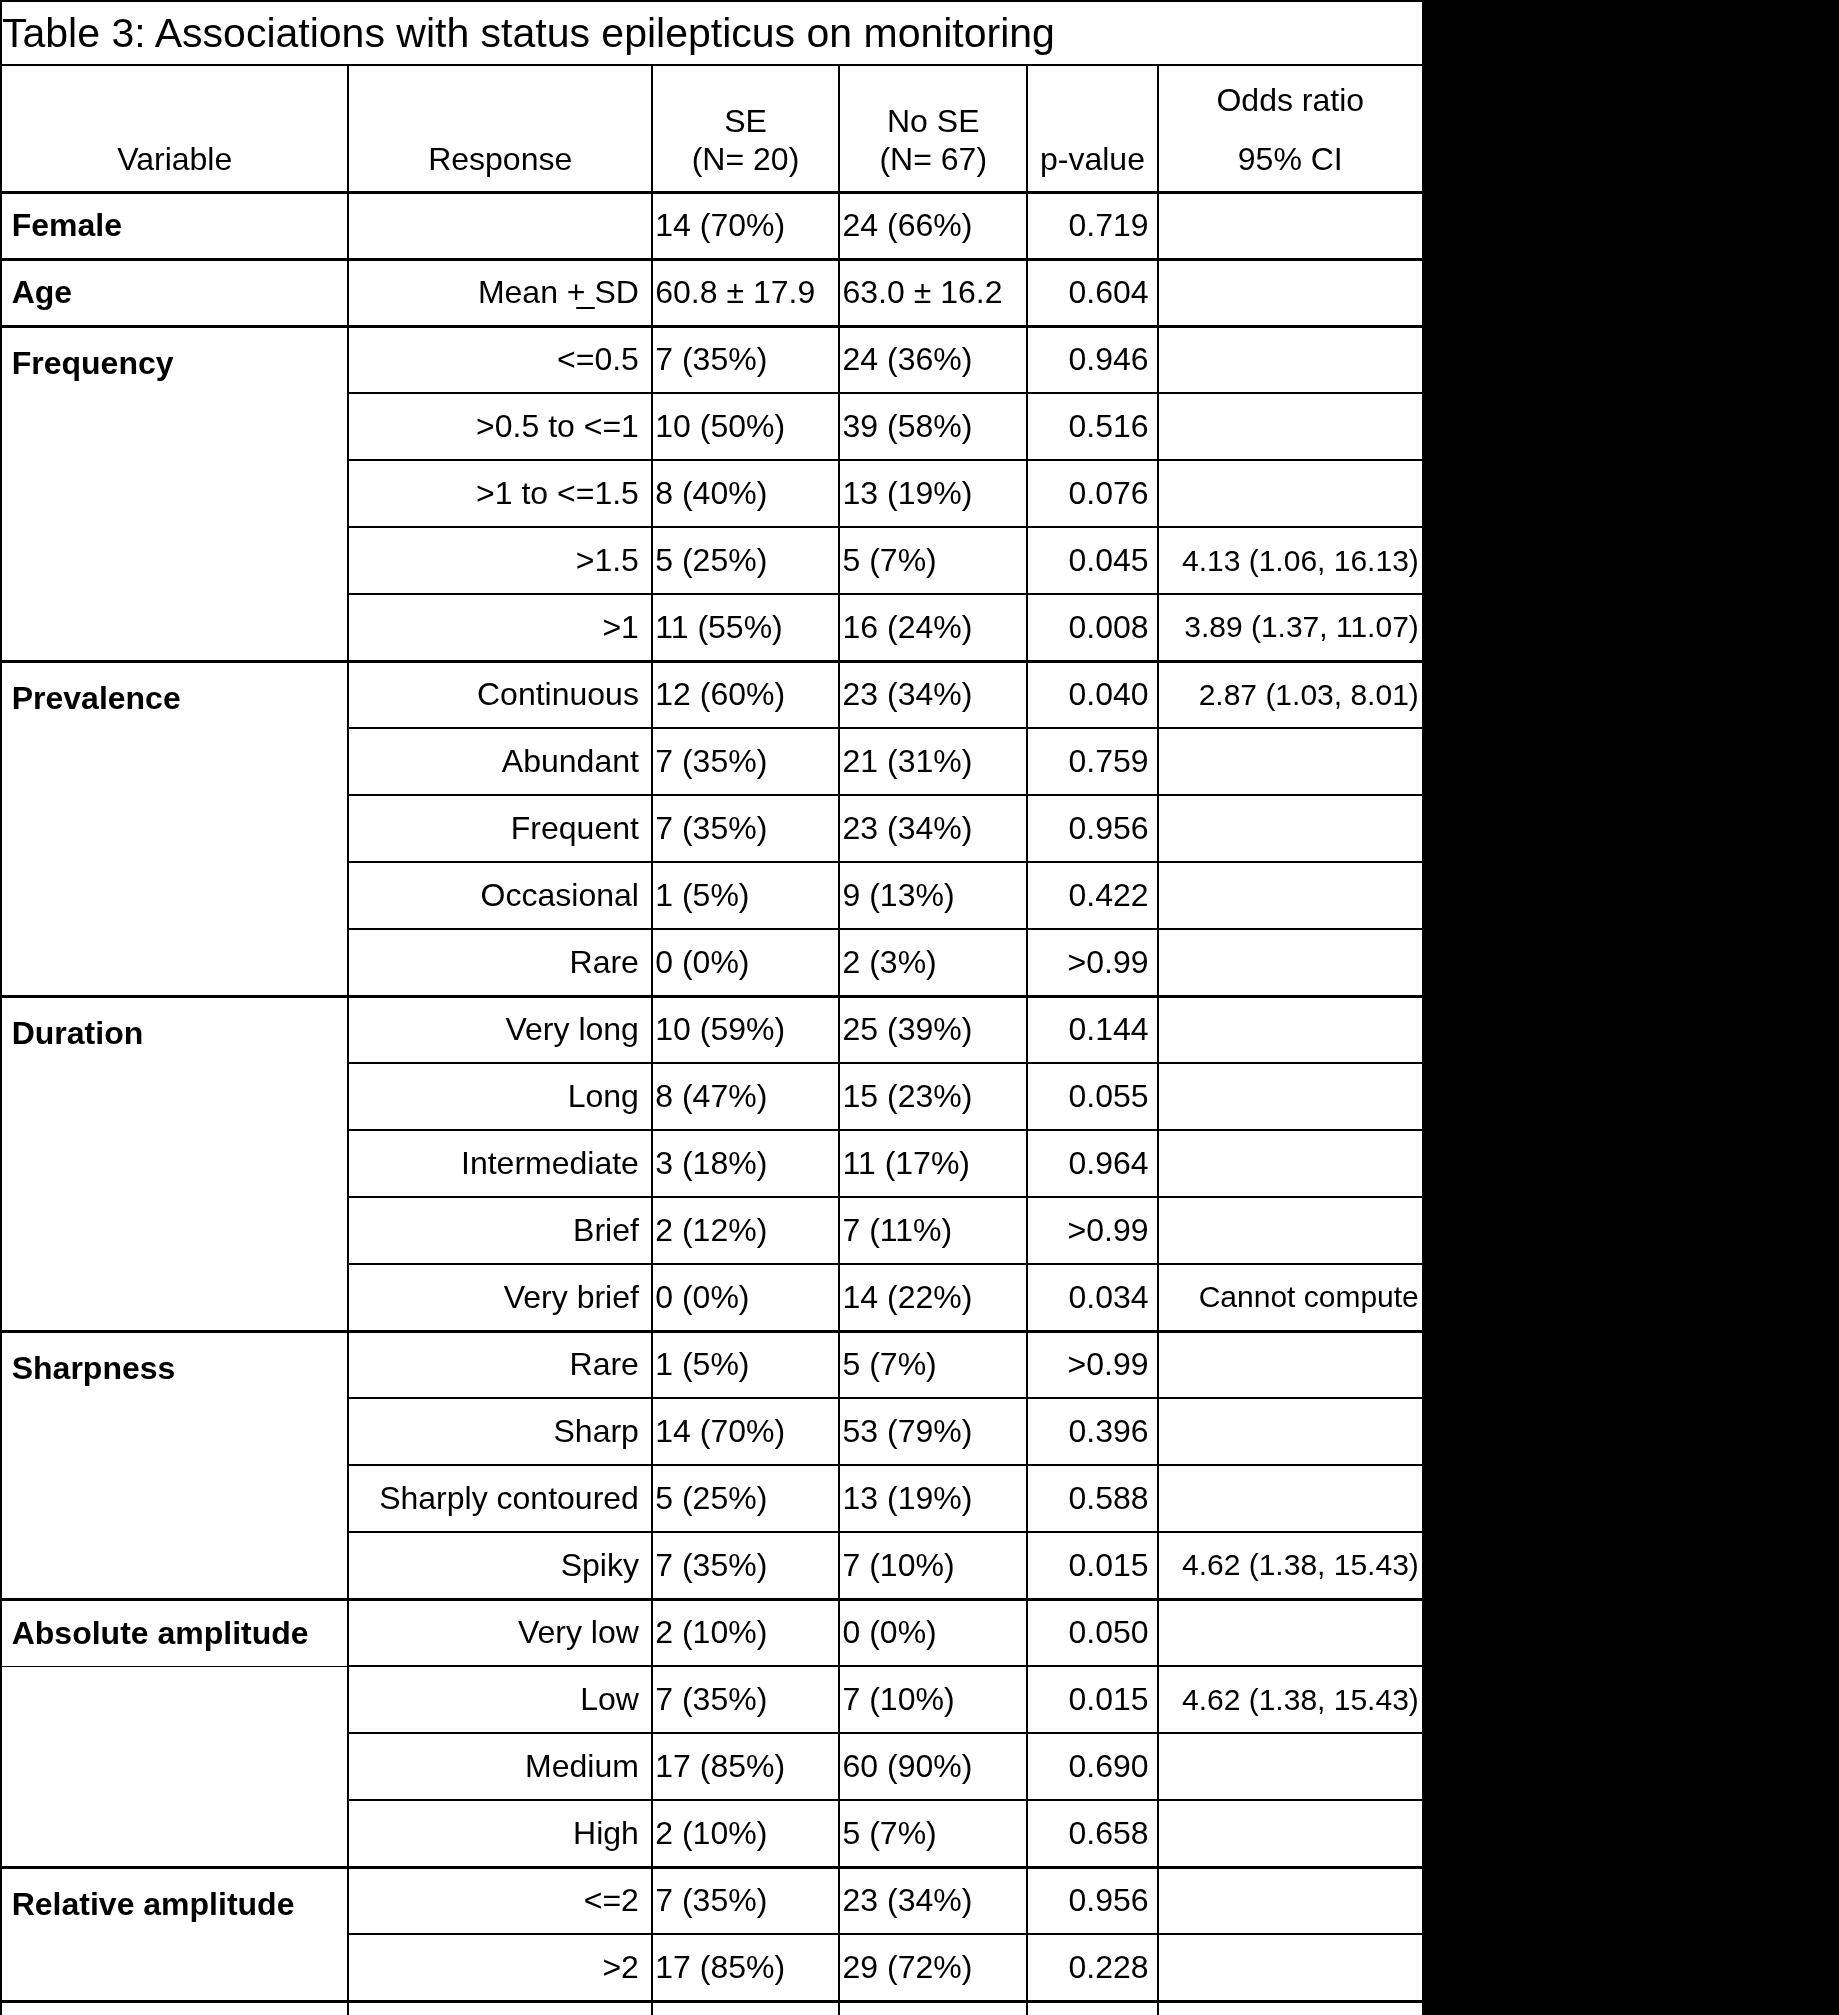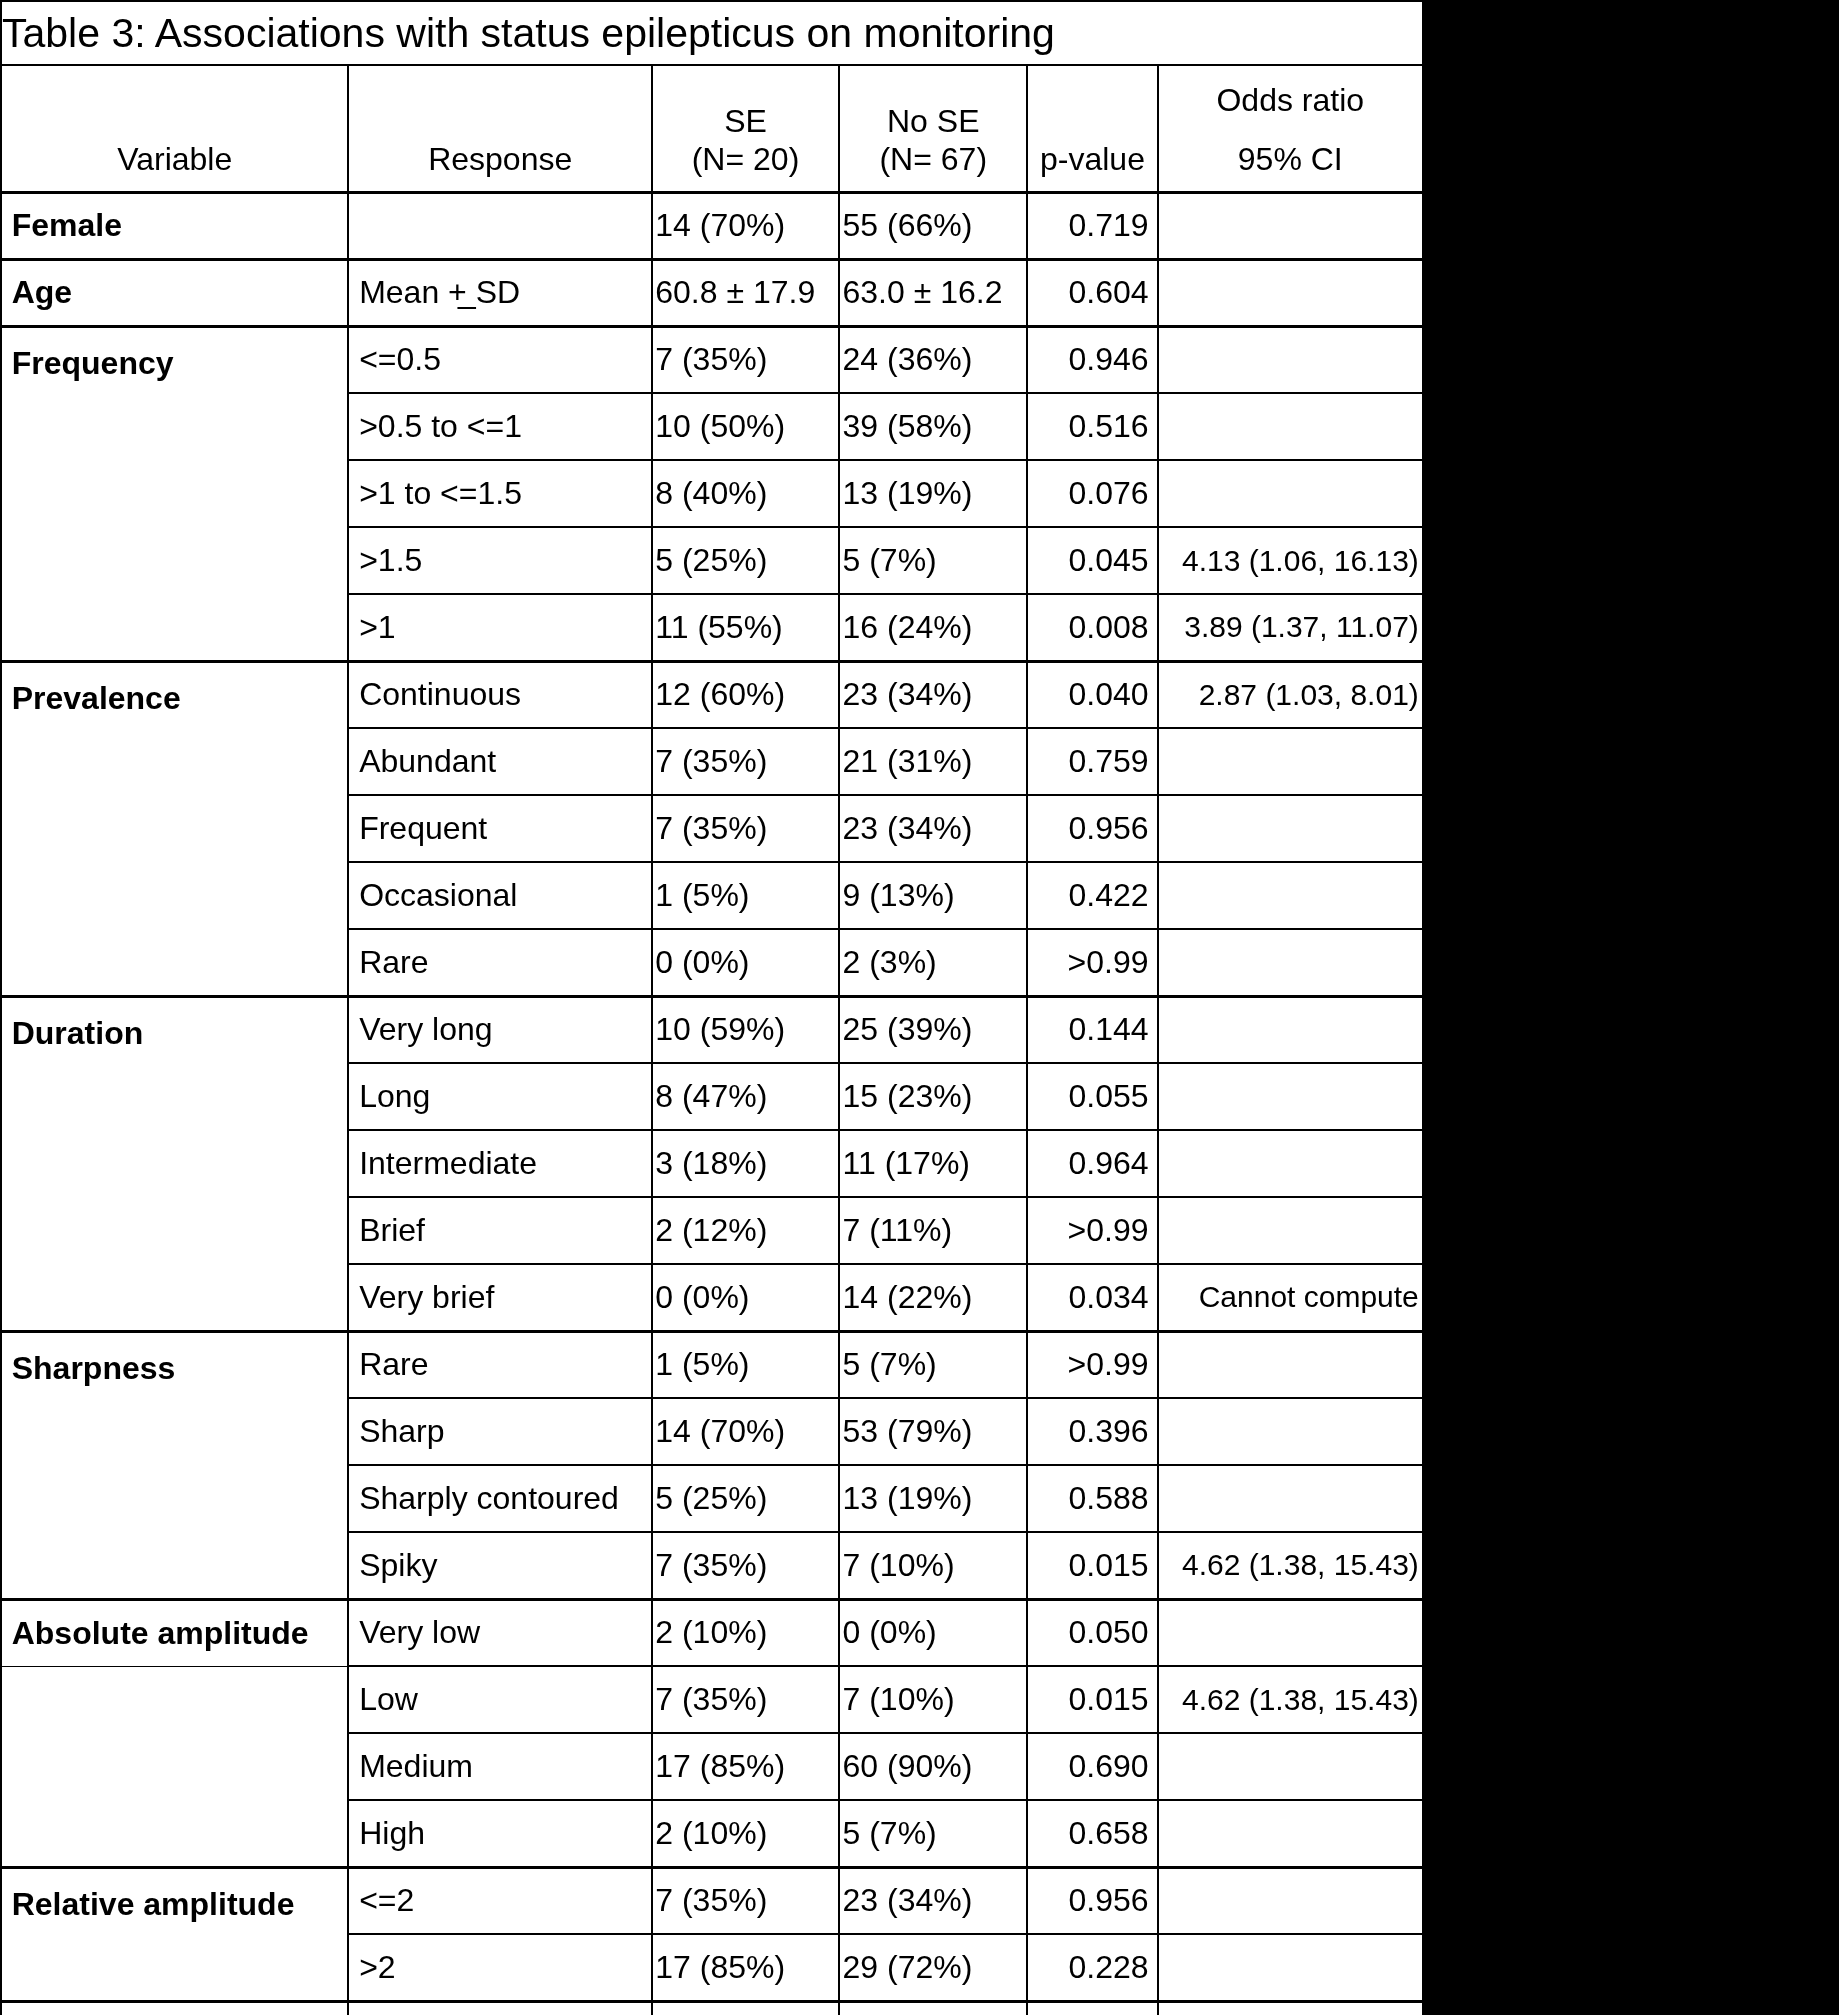--- a/index.html
+++ b/index.html
@@ -47,21 +47,21 @@
     padding: 0 2.4px 12px 2.4px;
     border-bottom: 3.2px solid #000000;
   }
   tr.header-row th .hline { line-height: 1.18; }
   tr.header-row th .gap-below { margin-bottom: 21px; }
   tbody tr { height: 67px; }
   tbody td { vertical-align: middle; }
   tbody tr.group-start > td { border-top-width: 3.2px; }
   td.c-var  { text-align: left;  padding-left: 9.7px; padding-right: 4px; font-weight: bold; }
   td.c-var.span-label { vertical-align: top; padding-top: 17px; margin-top: 13px; }
-  td.c-resp { text-align: left;  padding-left: 9.7px; padding-right: 12px; }
+  td.c-resp { text-align: right;  padding-left: 9.7px; padding-right: 12px; }
   td.c-se, td.c-nose { text-align: left; padding-right: 6.4px; padding-left: 2.4px; }
   td.c-p    { text-align: right; padding-right: 8px; padding-left: 2.4px; margin-top: 12px; }
   td.c-odds { text-align: right; padding-right: 3.2px; padding-left: 1.6px; font-size: 30px; }
   td.thin-bottom { border-bottom: 1.6px solid #000000; }
   td.thin-top { border-top: 1.6px solid #000000 !important; }
 </style>
 </head>
 <body>
 
 <div id="stage">
@@ -100,21 +100,21 @@
           <div class="hline gap-below">Odds ratio</div>
           <div class="hline">95% CI</div>
         </th>
       </tr>
     </thead>
     <tbody>
         <tr class="group-start">
           <td class="c-var" rowspan="1">Female</td>
           <td class="c-resp"></td>
           <td class="c-se">14 (70%)</td>
-          <td class="c-nose">55 (66%)</td>
+          <td class="c-nose">24 (66%)</td>
           <td class="c-p">0.719</td>
           <td class="c-odds"></td>
         </tr>
         <tr class="group-start">
           <td class="c-var" rowspan="1">Age</td>
           <td class="c-resp">Mean +̲ SD</td>
           <td class="c-se">60.8 ± 17.9</td>
           <td class="c-nose">63.0 ± 16.2</td>
           <td class="c-p">0.604</td>
           <td class="c-odds"></td>

